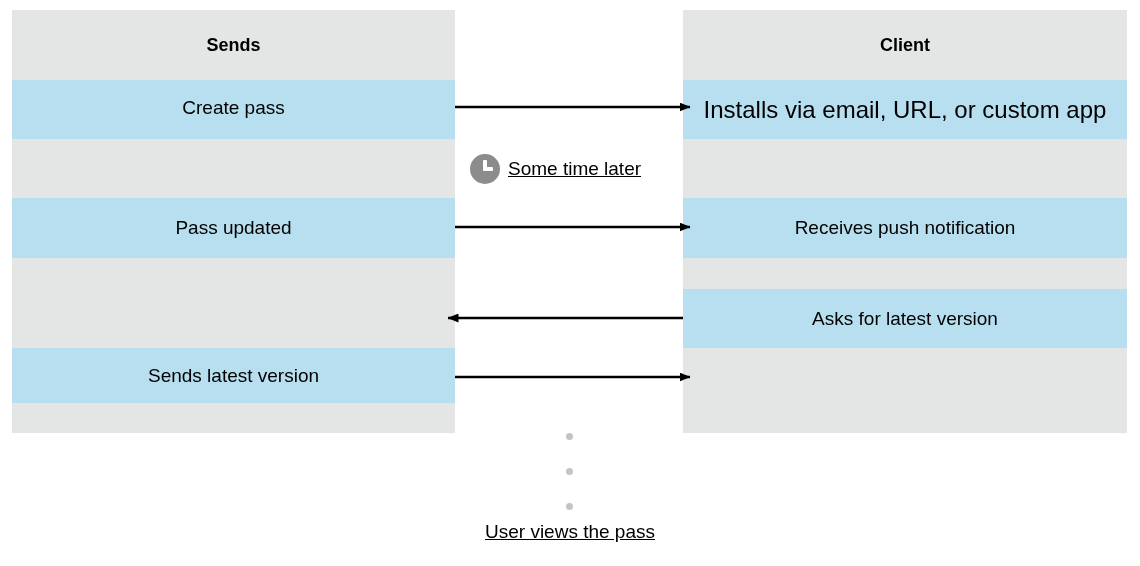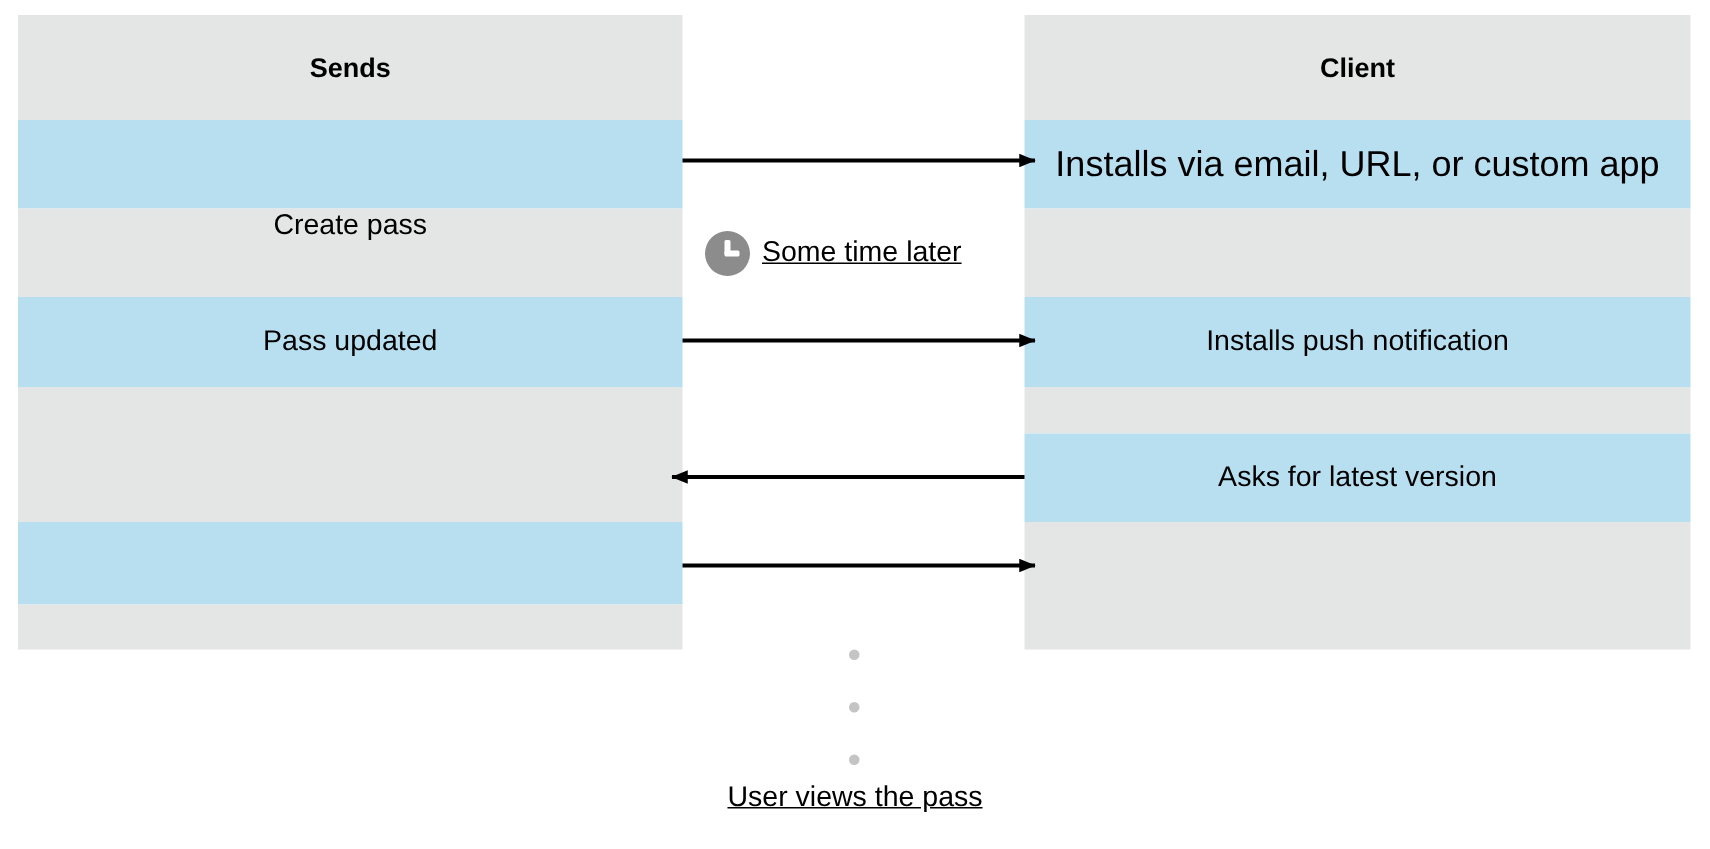--- a/index.html
+++ b/index.html
@@ -130,26 +130,27 @@
 
   <div class="band gray" style="left:683px; top:10px;  width:444px; height:70px;"></div>
   <div class="band blue" style="left:683px; top:80px;  width:444px; height:59px;"></div>
   <div class="band gray" style="left:683px; top:139px; width:444px; height:59px;"></div>
   <div class="band blue" style="left:683px; top:198px; width:444px; height:60px;"></div>
   <div class="band gray" style="left:683px; top:258px; width:444px; height:31px;"></div>
   <div class="band blue" style="left:683px; top:289px; width:444px; height:59px;"></div>
   <div class="band gray" style="left:683px; top:348px; width:444px; height:85px;"></div>
 
   <div class="lane-text header" style="left:12px; top:10px; width:443px; height:70px;">Sends</div>
-  <div class="lane-text" style="left:12px; top:80px; width:443px; height:56px;margin-top:43px;">Create pass</div>
+  <div class="lane-text" style="left:12px; top:80px; width:443px; height:56px;">Create pass</div>
   <div class="lane-text" style="left:12px; top:198px; width:443px; height:60px;">Pass updated</div>
+  <div class="lane-text" style="left:12px; top:348px; width:443px; height:55px;">Sends latest version</div>
 
   <div class="lane-text header" style="left:683px; top:10px; width:444px; height:70px;">Client</div>
   <div class="lane-text tight" style="left:683px; top:80px; width:444px; height:59px;">Installs via email, URL, or custom app</div>
-  <div class="lane-text" style="left:683px; top:198px; width:444px; height:60px;">Installs push notification</div>
+  <div class="lane-text" style="left:683px; top:198px; width:444px; height:60px;">Receives push notification</div>
   <div class="lane-text" style="left:683px; top:289px; width:444px; height:59px;">Asks for latest version</div>
 
   <svg class="arrow-layer" width="1140" height="566" viewBox="0 0 1140 566">
     <defs>
       <marker id="arrowhead-right" markerWidth="11" markerHeight="9" refX="10.5" refY="4.5" orient="auto" markerUnits="userSpaceOnUse">
         <path d="M0,0 L11,4.5 L0,9 Z" fill="#000000"></path>
       </marker>
       <marker id="arrowhead-left" markerWidth="11" markerHeight="9" refX="10.5" refY="4.5" orient="auto" markerUnits="userSpaceOnUse">
         <path d="M0,0 L11,4.5 L0,9 Z" fill="#000000"></path>
       </marker>

